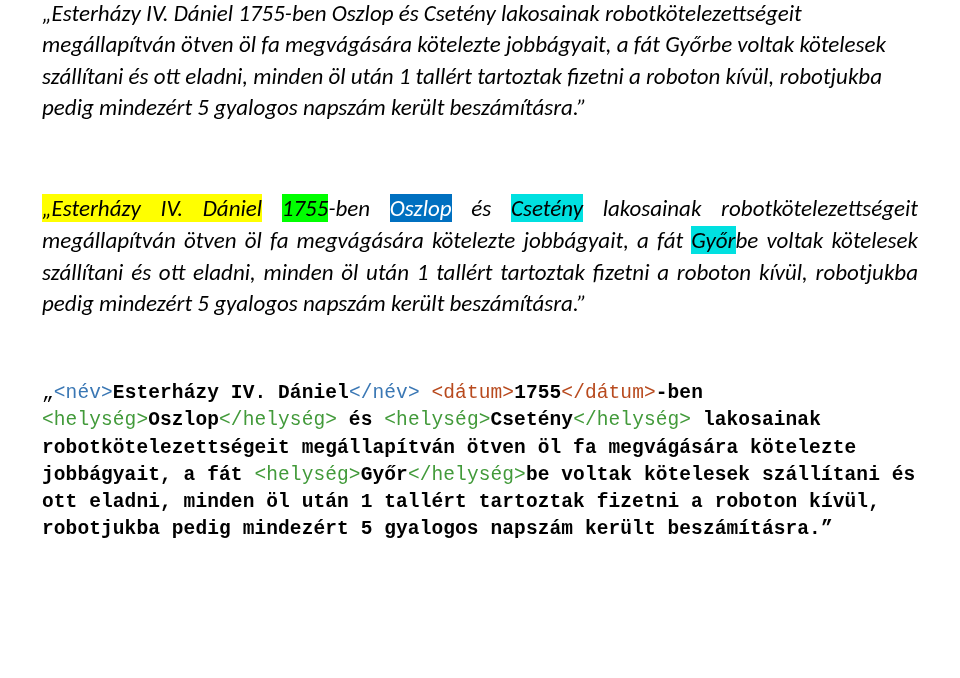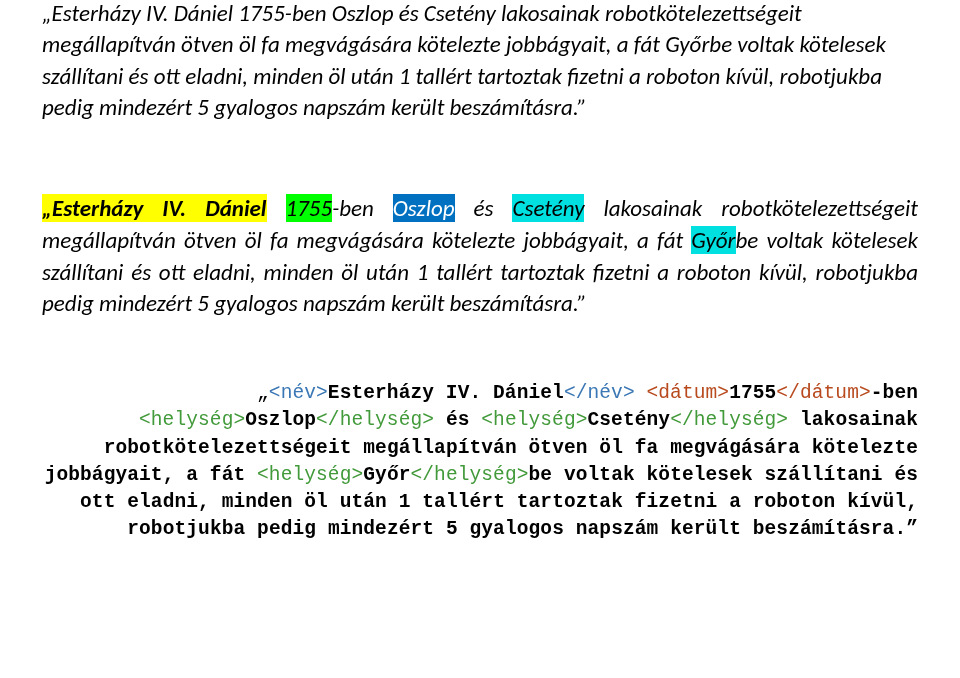--- a/index.html
+++ b/index.html
@@ -23,31 +23,31 @@
     margin-top: -2px;
     text-align: left;
   }
   .para2 {
     font-size: 23px;
     line-height: 1.38;
     margin-top: 70px;
     text-align: justify;
   }
   .italic { font-style: italic; }
-  .hl-yellow { background: #ffff00; font-weight: bold; }
+  .hl-yellow { background: #ffff00; }
   .hl-green  { background: #00ff00; }
   .hl-blue   { background: #0070c0; color: #ffffff; }
   .hl-cyan   { background: #00e0e0; }
   .para3 {
     font-family: "Courier New", Courier, monospace;
     font-size: 19.5px;
     line-height: 1.40;
     margin-top: 60px;
     font-weight: bold;
-    text-align: right;
+    text-align: left;
     letter-spacing: 0.1px;
   }
   .tag-nev    { color: #3a77b4; font-weight: normal; }
   .tag-datum  { color: #b84a1e; font-weight: normal; }
   .tag-hely   { color: #429a3a; font-weight: normal; }
   .normal     { font-weight: normal; }
 </style>
 </head>
 <body>
 

